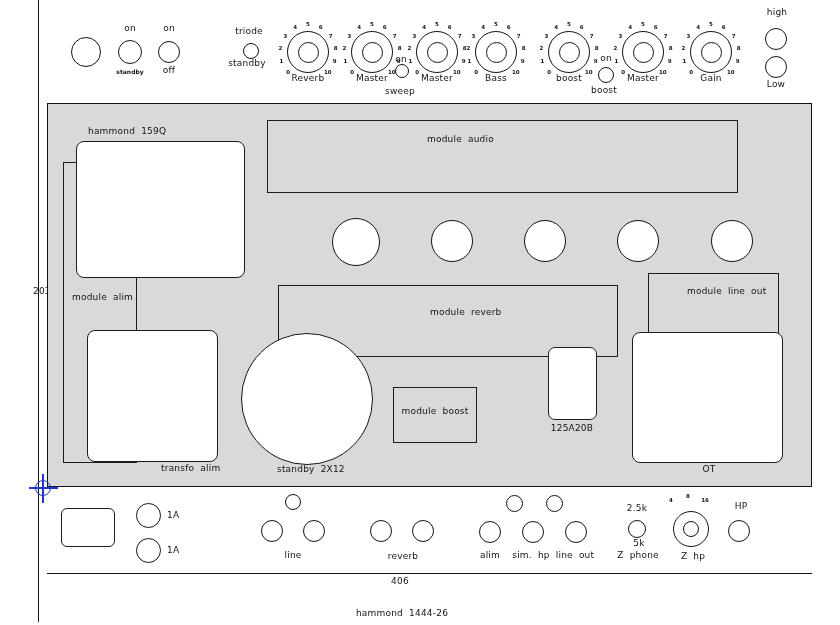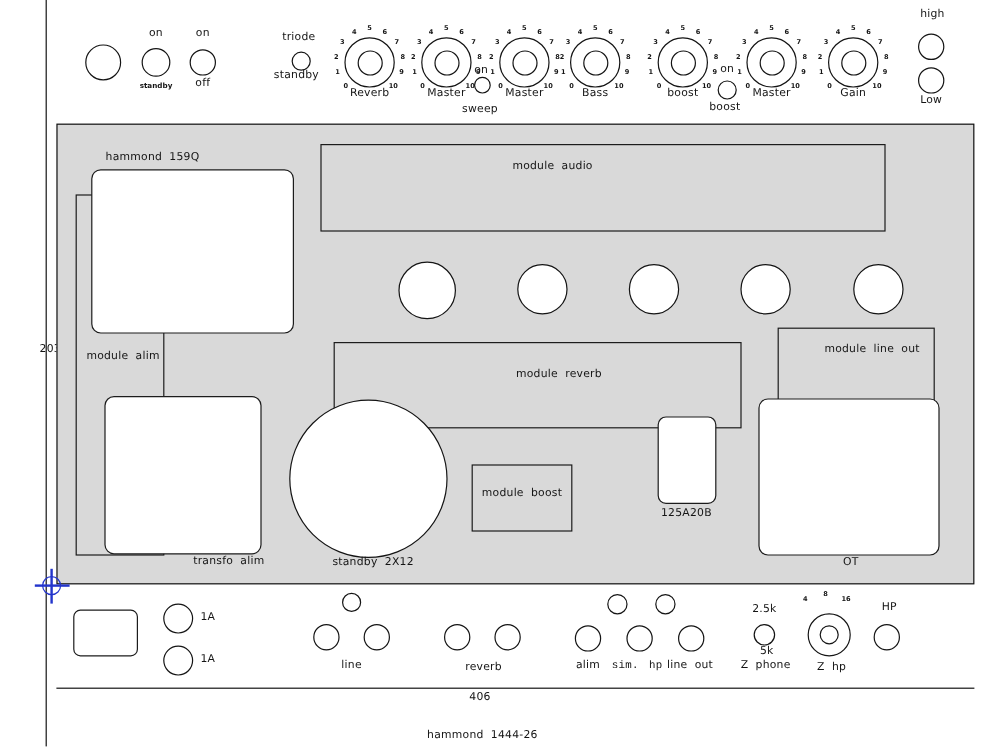--- a/index.html
+++ b/index.html
@@ -225,21 +225,21 @@
   <div class="circle" style="left:370px;top:520px;width:22px;height:22px;"></div>
   <div class="circle" style="left:412px;top:520px;width:22px;height:22px;"></div>
   <div class="lbl ctr" style="left:403px;top:551px;">reverb</div>
 
   <div class="circle" style="left:506px;top:495px;width:17px;height:17px;"></div>
   <div class="circle" style="left:546px;top:495px;width:17px;height:17px;"></div>
 
   <div class="circle" style="left:479px;top:521px;width:22px;height:22px;"></div>
   <div class="lbl ctr" style="left:490px;top:550px;">alim</div>
   <div class="circle" style="left:522px;top:521px;width:22px;height:22px;"></div>
-  <div class="lbl ctr" style="left:531px;top:550px;font-family:Liberation Mono, monospace;">sim. hp</div>
+  <div class="lbl ctr" style="left:531px;top:550px;">sim. hp</div>
   <div class="circle" style="left:565px;top:521px;width:22px;height:22px;"></div>
   <div class="lbl ctr" style="left:575px;top:550px;">line out</div>
 
   <div class="lbl ctr" style="left:637px;top:503px;">2.5k</div>
   <div class="circle" style="left:628px;top:520px;width:18px;height:18px;"></div>
   <div class="lbl ctr" style="left:639px;top:538px;">5k</div>
   <div class="lbl ctr" style="left:638px;top:550px;">Z phone</div>
 
   <div class="tick" style="left:671px;top:500px;">4</div>
   <div class="tick" style="left:688px;top:496px;">8</div>

